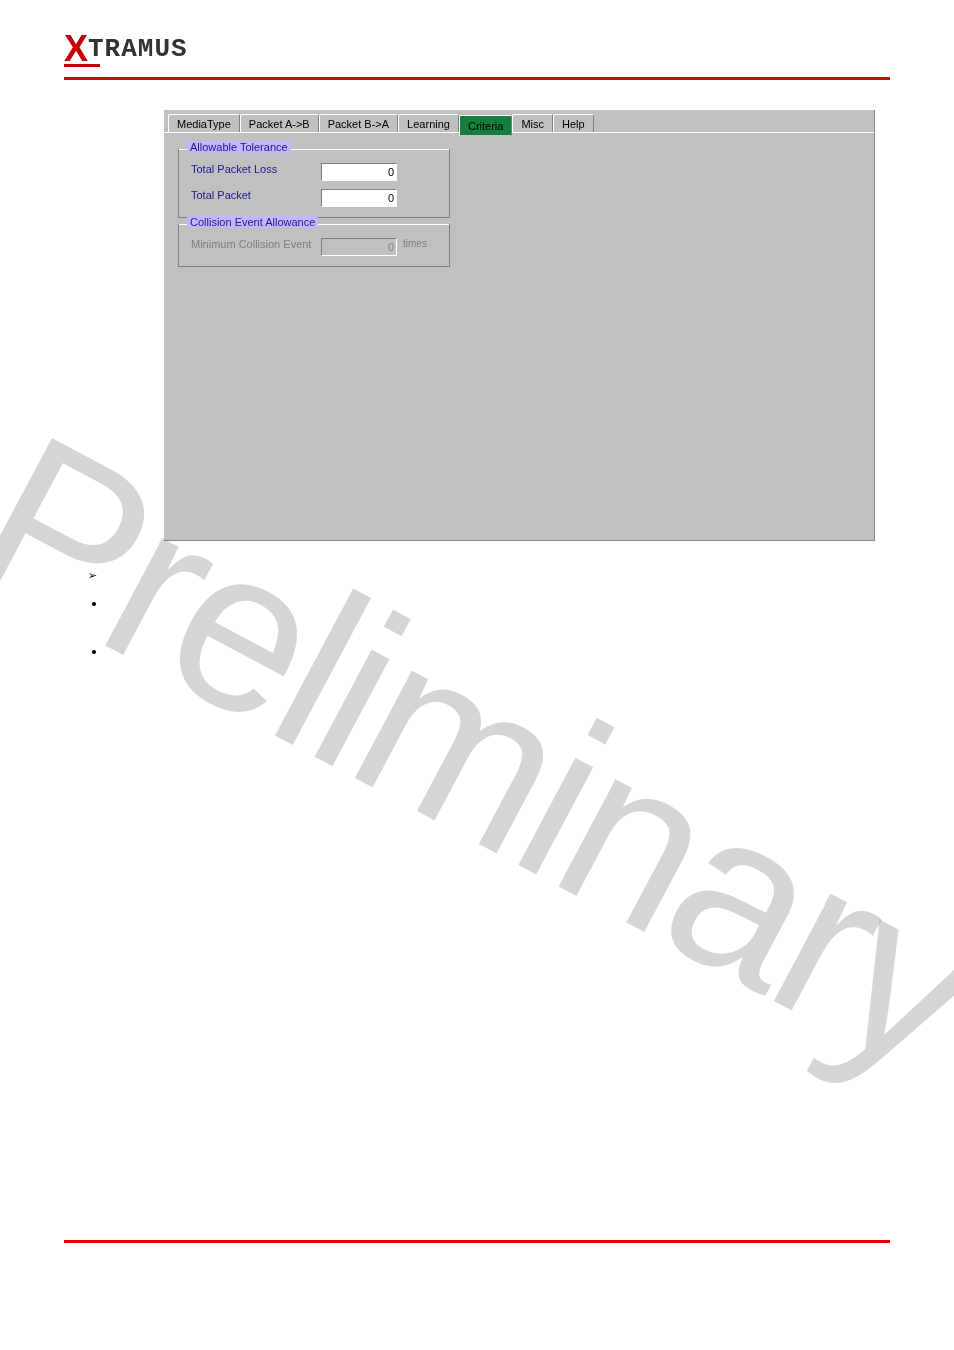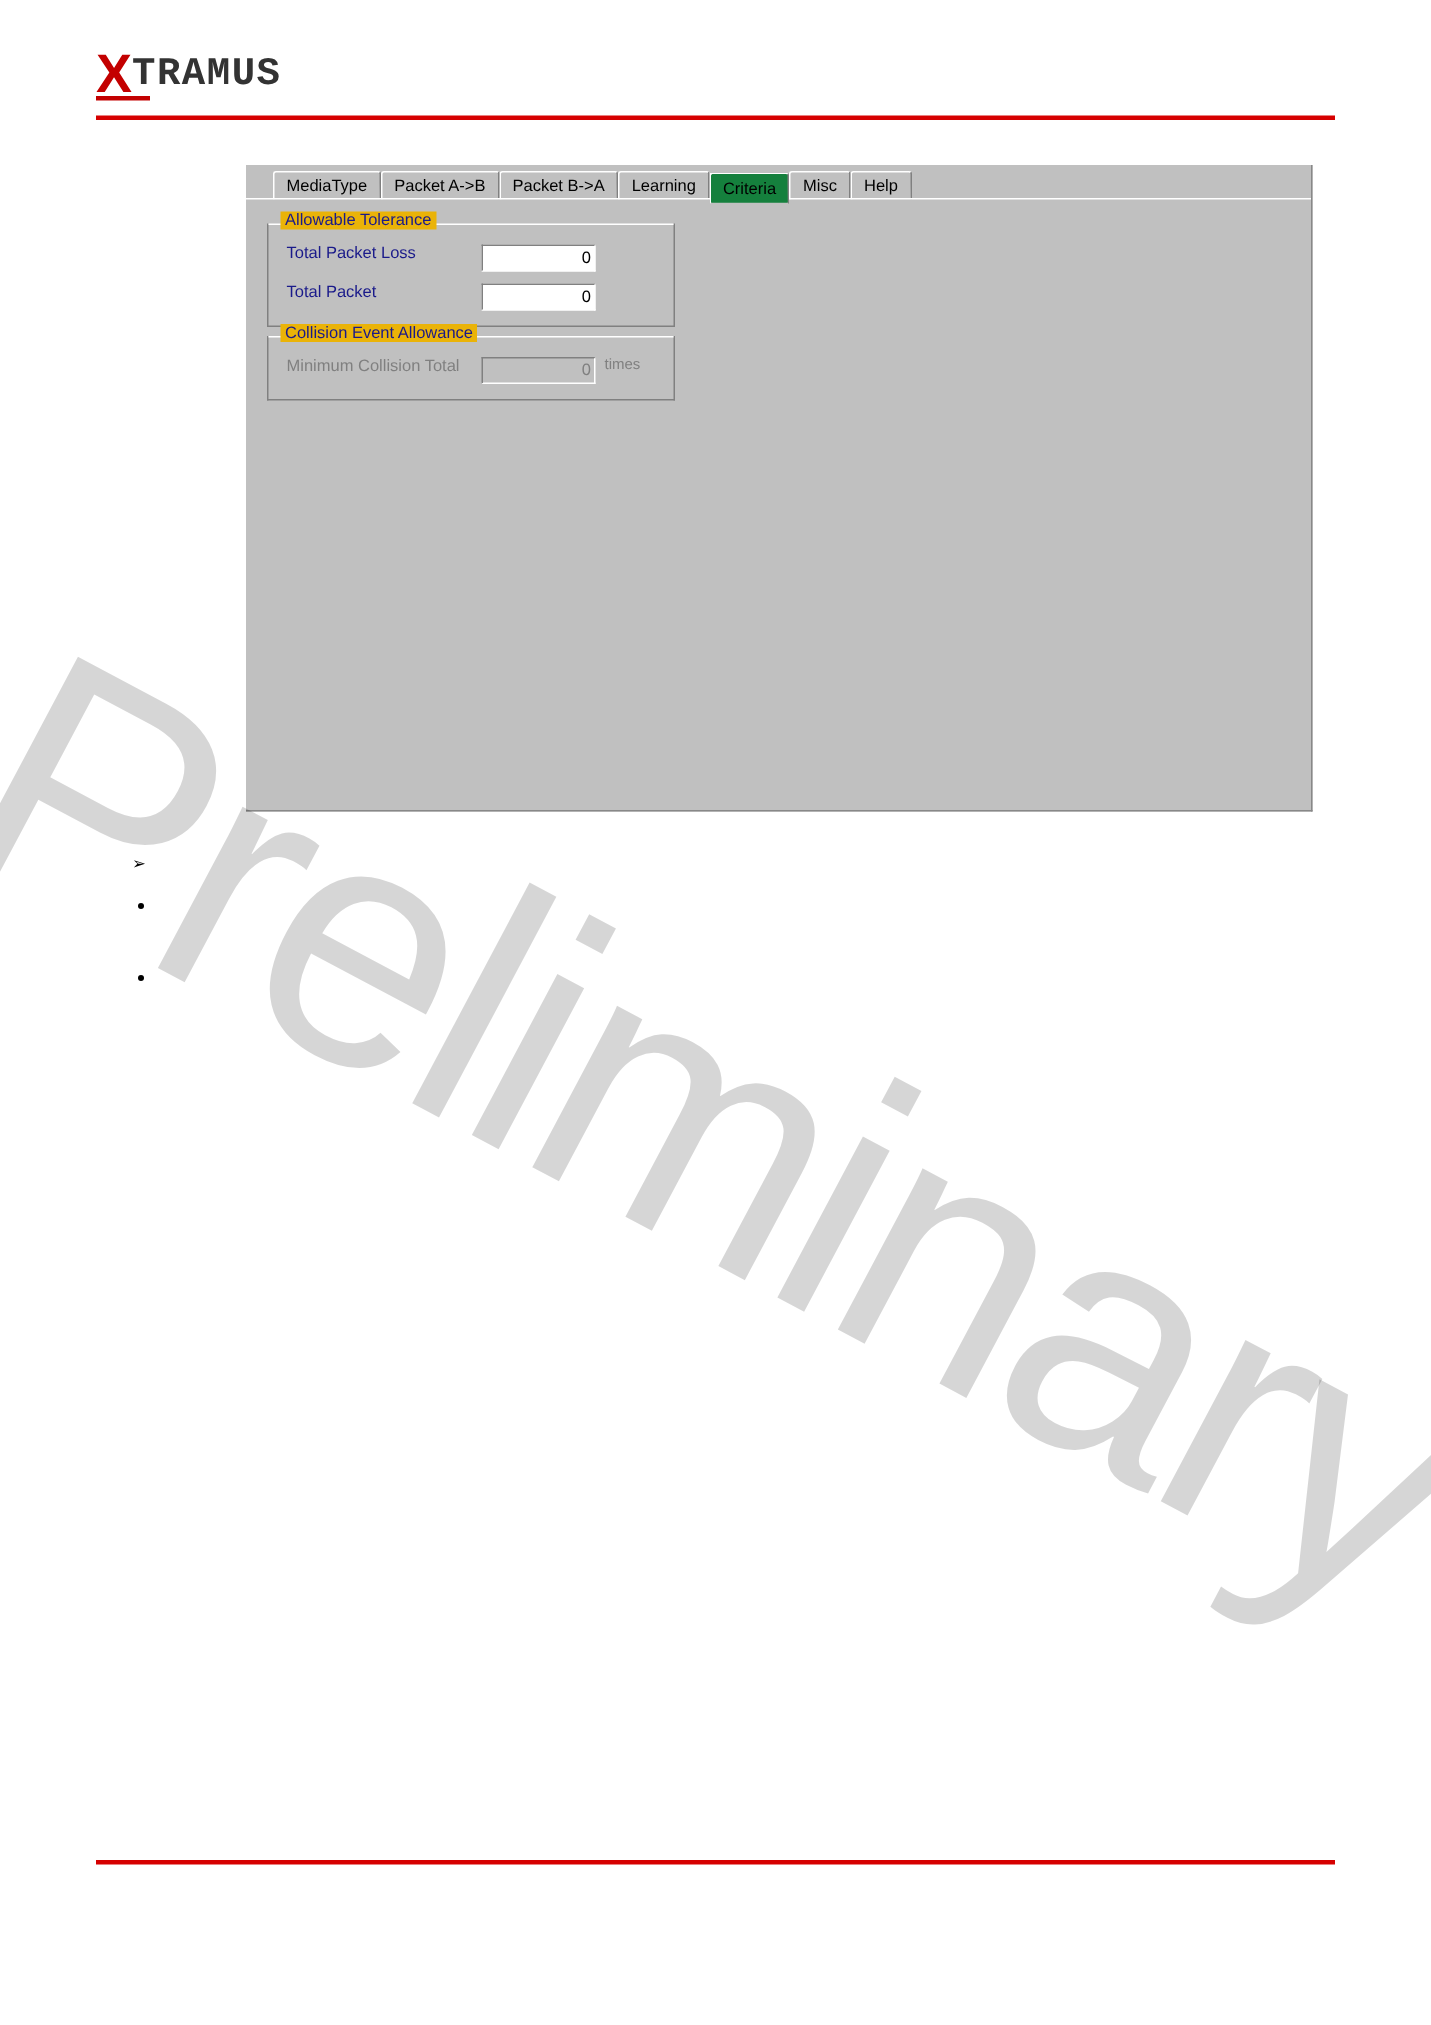--- a/index.html
+++ b/index.html
@@ -7,26 +7,26 @@
 .header{padding:28px 64px 6px 64px}
 .logo{display:flex;align-items:center;gap:0}
 .logo-x{font-weight:900;font-size:36px;color:#c30000;font-family:Arial,Helvetica,sans-serif}
 .logo-rest{font-weight:900;font-size:26px;color:#333;letter-spacing:1px;font-family:Liberation Mono, monospace}
 .logo-under{height:3px;width:36px;background:#c30000;margin-top:-6px;margin-left:0}
 .red-hr{height:3px;background:#d60000;margin:4px 64px 0 64px}
 .body-area{padding:30px 64px 0 64px;position:relative;min-height:1130px}
 .screenshot{margin-left:100px;width:710px;height:430px;background:#c0c0c0;position:relative;font-family:Tahoma,'MS Sans Serif',Arial,sans-serif;font-size:11px;color:#000;border-right:1px solid #888;border-bottom:1px solid #888}
 .tabstrip{display:flex;align-items:flex-end;height:22px;padding-left:2px}
 .tab{border-top:1px solid #fff;border-left:1px solid #fff;border-right:1px solid #808080;background:#c0c0c0;padding:3px 8px 3px 8px;font-size:11px;color:#000;position:relative;top:1px;border-top-left-radius:2px;border-top-right-radius:2px}
-.tab.first{margin-left:16px}
+.tab.first{margin-left:2px}
 .tab.active{border-bottom:1px solid #c0c0c0;z-index:10;background:#15803d;padding-top:4px;top:4px}
 .panel{position:absolute;left:0;right:0;top:22px;bottom:0;border-top:1px solid #fff;padding:16px 14px}
 .groupbox{border:1px solid #808080;border-top:none;position:relative;padding:14px 12px 10px 12px;margin-bottom:6px;width:246px}
 .groupbox::before{content:"";position:absolute;left:0;right:0;top:0;border-top:1px solid #fff}
-.group-title{position:absolute;top:-8px;left:8px;background:#eab308;padding:0 3px;font-size:11px;color:#1a1a8a}
+.group-title{position:absolute;top:-8px;left:8px;background:#c4b5fd;padding:0 3px;font-size:11px;color:#1a1a8a}
 .row{display:flex;align-items:flex-start;margin-bottom:8px}
 .row:last-child{margin-bottom:0}
 .lbl{width:130px;color:#1a1a8a;font-size:11px}
 .lbl.disabled{color:#808080}
 .num-input{width:70px;height:16px;border-top:1px solid #808080;border-left:1px solid #808080;border-right:1px solid #fff;border-bottom:1px solid #fff;background:#fff;font-size:11px;text-align:right;padding:0 2px;color:#000}
 .num-input.disabled{color:#808080;background:#c0c0c0}
 .unit{margin-left:6px;color:#808080;font-size:10px}
 .bullets{margin-top:26px;margin-left:24px}
 .arrow-bullet{display:flex;align-items:flex-start;margin-bottom:14px}
 .arrow-glyph{width:14px;font-size:11px;color:#000;margin-top:2px;margin-right:6px}
@@ -72,21 +72,21 @@
           </div>
           <div class="row">
             <span class="lbl">Total Packet</span>
             <input class="num-input" value="0" style="">
           </div>
         </div>
 
         <div class="groupbox">
           <div class="group-title">Collision Event Allowance</div>
           <div class="row">
-            <span class="lbl disabled">Minimum Collision Total</span>
+            <span class="lbl disabled">Minimum Collision Event</span>
             <input class="num-input disabled" disabled="" value="0" style="">
             <span class="unit">times</span>
           </div>
         </div>
       </div>
     </div>
 
     <div class="bullets">
       <div class="arrow-bullet">
         <span class="arrow-glyph">➢</span>

